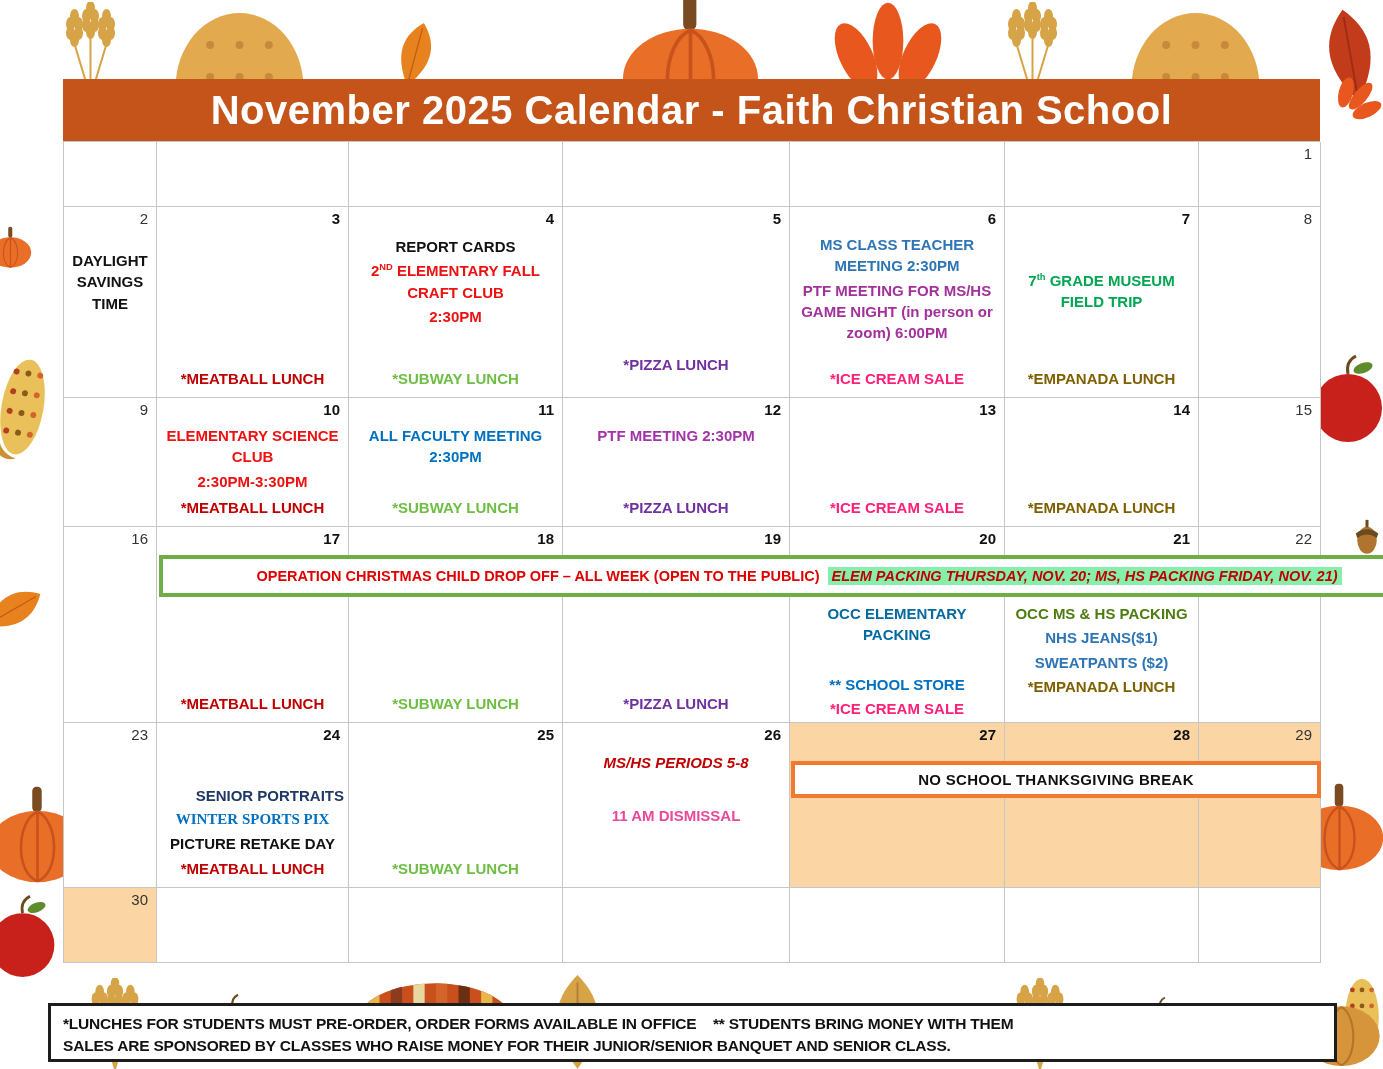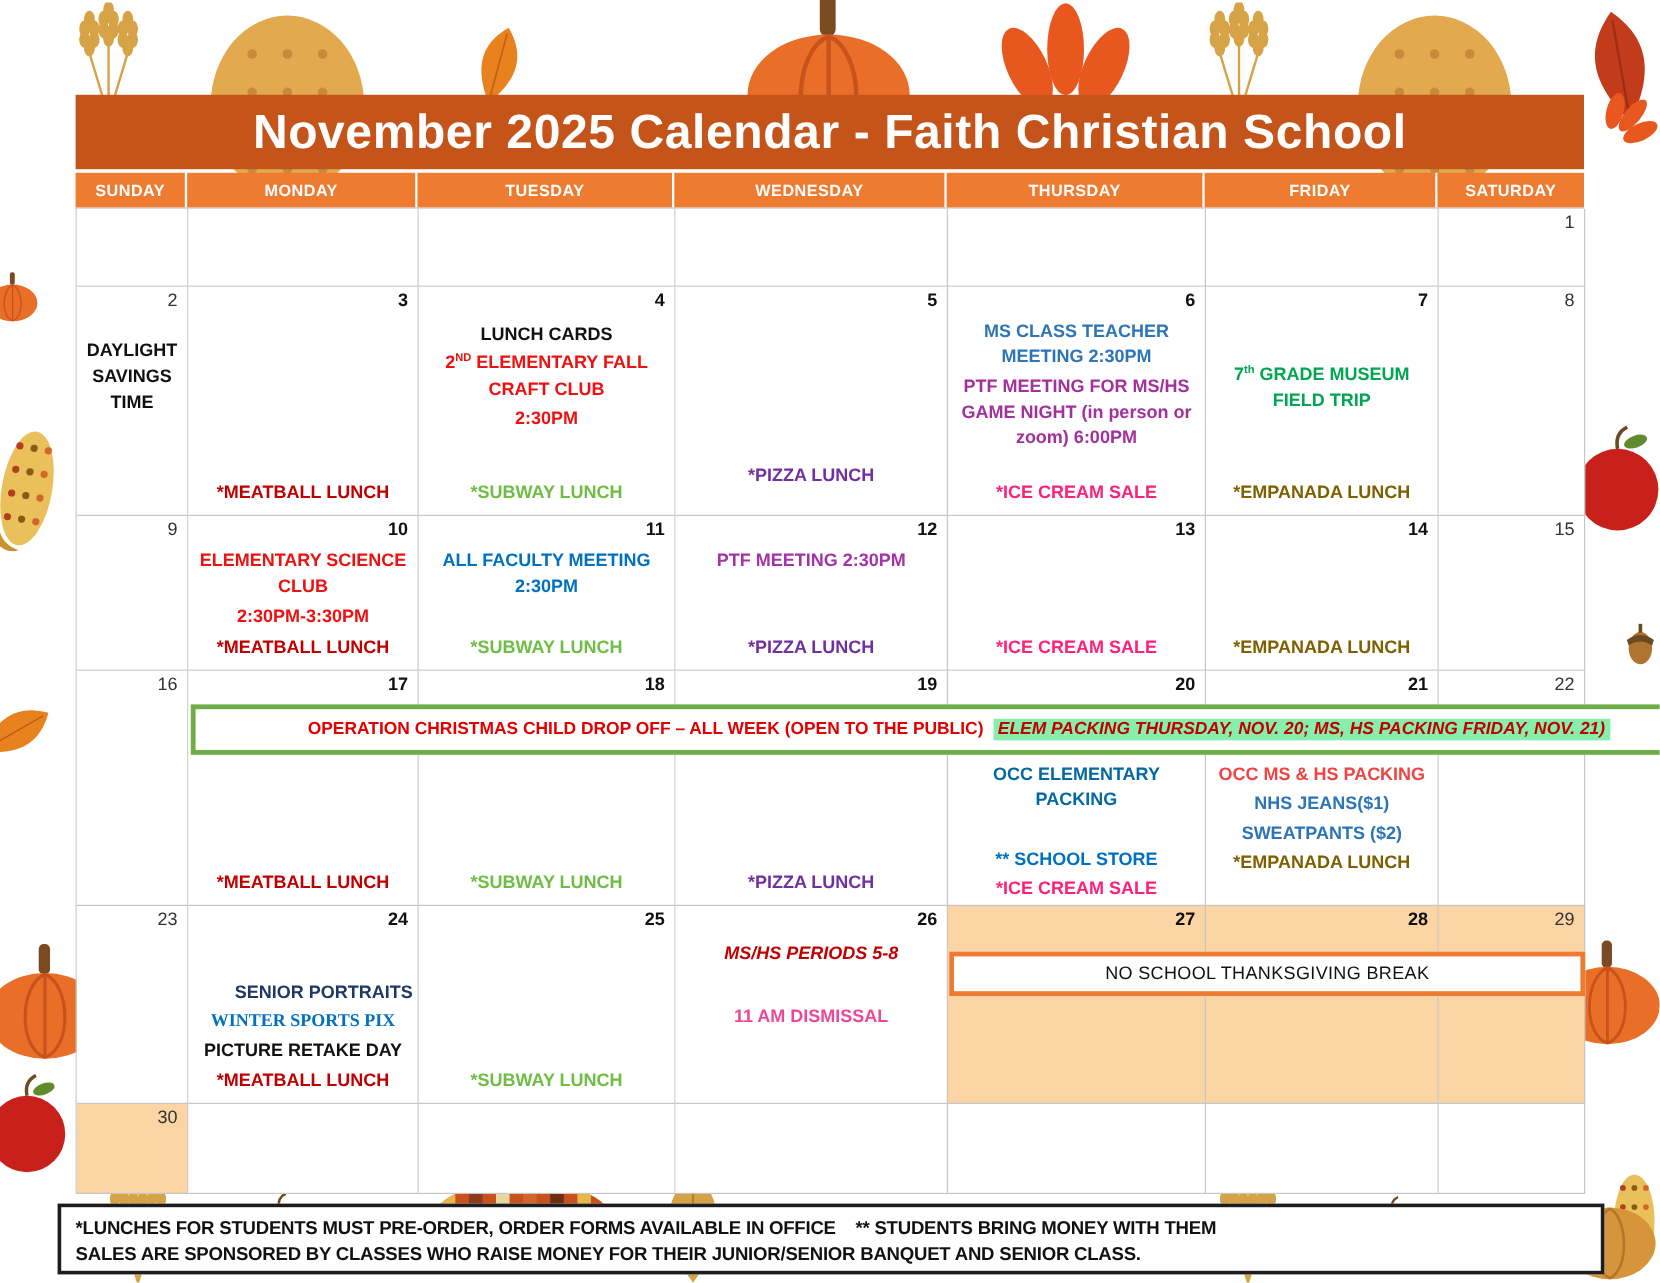--- a/index.html
+++ b/index.html
@@ -44,21 +44,21 @@
   #occ-banner{
     position:absolute;left:95px;top:413px;width:1280px;height:42px;box-sizing:border-box;
     background:#ffffff;border:4px solid #6FAE46;display:flex;align-items:center;justify-content:center;
     gap:8px;z-index:3;white-space:nowrap;
   }
   #occ-banner .occ-main{color:#E00000;font-weight:bold;font-size:14.5px;}
   #occ-banner .occ-highlight{background:#86efac;color:#C00000;font-weight:bold;font-style:italic;font-size:14.5px;padding:1px 4px;}
   #thanksgiving-banner{
     position:absolute;left:727px;top:619px;width:530px;height:37px;box-sizing:border-box;
     background:#ffffff;border:4px solid #EE7B2F;display:flex;align-items:center;justify-content:center;
-    color:#111;font-weight:normal;font-size:15px;z-index:3;letter-spacing:.3px;
+    color:#111;font-weight:bold;font-size:15px;z-index:3;letter-spacing:.3px;
   }
   
   #footnote{
     position:absolute;left:48px;top:1003px;width:1289px;height:59px;box-sizing:border-box;
     background:#ffffff;border:3px solid #1d1d1d;padding:7px 12px 0 12px;z-index:3;
     font-weight:bold;font-size:15.5px;line-height:1.4;color:#111;letter-spacing:-0.2px;
   }
 </style>
 </head>
 <body>
@@ -367,29 +367,20 @@
     <div class="decor" style="left: 1300px; top: 1000px; width: 83px; height: 69px;">
       <svg viewBox="0 0 100 80">
         <ellipse cx="50" cy="42" rx="46" ry="36" fill="#D6953B"></ellipse>
         <path d="M50 7 C32 16 30 68 50 77 M50 7 C68 16 70 68 50 77" stroke="#B37627" stroke-width="2.5" fill="none"></path>
       </svg>
     </div>
   </div>
 
 <div id="calendar">
   <div id="title-bar">November 2025 Calendar - Faith Christian School</div>
-  <div id="day-header-row">
-      <div class="day-header">SUNDAY</div>
-      <div class="day-header">MONDAY</div>
-      <div class="day-header">TUESDAY</div>
-      <div class="day-header">WEDNESDAY</div>
-      <div class="day-header">THURSDAY</div>
-      <div class="day-header">FRIDAY</div>
-      <div class="day-header">SATURDAY</div>
-    </div>
   <div id="grid">
     <div class="week-row" style="height: 65px;">
         <div class="cell">
           <div class="day-number light"></div>
           <div class="events"></div>
         </div>
         <div class="cell">
           <div class="day-number"></div>
           <div class="events"></div>
         </div>
@@ -423,21 +414,21 @@
         </div>
         <div class="cell">
           <div class="day-number">3</div>
           <div class="events">
             <div class="event" style="color: rgb(192, 0, 0); margin-top: auto;">*MEATBALL LUNCH</div>
           </div>
         </div>
         <div class="cell">
           <div class="day-number">4</div>
           <div class="events">
-            <div class="event" style="color: rgb(17, 17, 17); margin-top: 6px;">LUNCH CARDS</div>
+            <div class="event" style="color: rgb(17, 17, 17); margin-top: 6px;">REPORT CARDS</div>
             <div class="event" style="color: rgb(238, 17, 17);">2<sup>ND</sup> ELEMENTARY FALL CRAFT CLUB</div>
             <div class="event" style="color: rgb(238, 17, 17);">2:30PM</div>
             <div class="event" style="color: rgb(111, 190, 68); margin-top: auto;">*SUBWAY LUNCH</div>
           </div>
         </div>
         <div class="cell">
           <div class="day-number">5</div>
           <div class="events">
             <div class="event" style="color: rgb(112, 48, 160); margin-top: auto; margin-bottom: 14px;">*PIZZA LUNCH</div>
           </div>
@@ -533,21 +524,21 @@
           <div class="day-number">20</div>
           <div class="events pad-top">
             <div class="event" style="color: #0369a1;">OCC ELEMENTARY PACKING</div>
             <div class="event" style="color: rgb(0, 112, 192); margin-top: 28px;">** SCHOOL STORE</div>
             <div class="event" style="color: rgb(255, 32, 121);">*ICE CREAM SALE</div>
           </div>
         </div>
         <div class="cell">
           <div class="day-number">21</div>
           <div class="events pad-top">
-            <div class="event" style="color: #ef4444;">OCC MS &amp; HS PACKING</div>
+            <div class="event" style="color: #4d7c0f;">OCC MS &amp; HS PACKING</div>
             <div class="event" style="color: rgb(46, 117, 182);">NHS JEANS($1)</div>
             <div class="event" style="color: rgb(46, 117, 182);">SWEATPANTS ($2)</div>
             <div class="event" style="color: rgb(127, 96, 0);">*EMPANADA LUNCH</div>
           </div>
         </div>
         <div class="cell">
           <div class="day-number light">22</div>
           <div class="events"></div>
         </div>
       </div>

